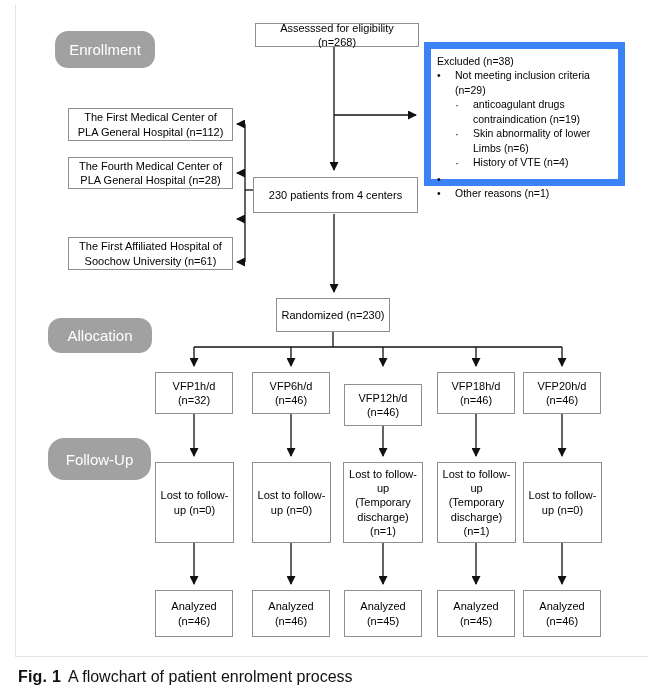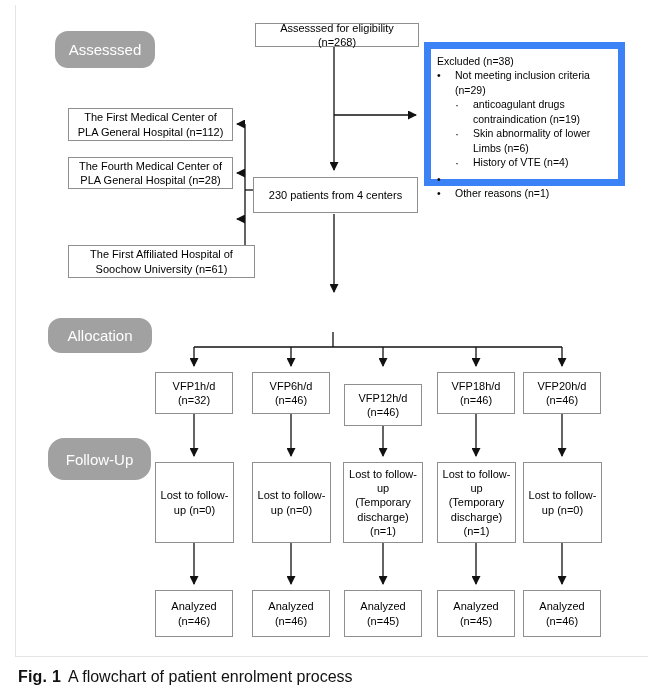--- a/index.html
+++ b/index.html
@@ -112,21 +112,21 @@
       <g>
         <line x1="194" y1="543" x2="194" y2="584" marker-end="url(#arr)"></line>
         <line x1="291" y1="543" x2="291" y2="584" marker-end="url(#arr)"></line>
         <line x1="383" y1="543" x2="383" y2="584" marker-end="url(#arr)"></line>
         <line x1="476" y1="543" x2="476" y2="584" marker-end="url(#arr)"></line>
         <line x1="562" y1="543" x2="562" y2="584" marker-end="url(#arr)"></line>
       </g>
     </g>
   </svg>
 
-  <div class="stage" style="left:55px;top:31px;width:100px;height:37px;border-radius:13px;">Assesssed</div>
+  <div class="stage" style="left:55px;top:31px;width:100px;height:37px;border-radius:13px;">Enrollment</div>
   <div class="stage" style="left:48px;top:318px;width:104px;height:35px;border-radius:13px;">Allocation</div>
   <div class="stage" style="left:48px;top:438px;width:103px;height:42px;border-radius:16px;">Follow-Up</div>
 
   <div class="box" style="left:255px;top:23px;width:164px;height:24px;">Assesssed for eligibility (n=268)</div>
 
   <div class="excluded" style="left:424px;top:42px;width:201px;height:144px;">
     <div>Excluded (n=38)</div>
     <div class="exc-row">
       <span class="exc-b1">•</span>
       <span class="exc-t1">Not meeting inclusion criteria (n=29)</span>
@@ -147,23 +147,24 @@
       <span class="exc-b1">•</span>
     </div>
     <div class="exc-row">
       <span class="exc-b1">•</span>
       <span class="exc-t1">Other reasons (n=1)</span>
     </div>
   </div>
 
   <div class="box" style="left:68px;top:108px;width:165px;height:33px;">The First Medical Center of PLA General Hospital (n=112)</div>
   <div class="box" style="left:68px;top:157px;width:165px;height:32px;">The Fourth Medical Center of PLA General Hospital (n=28)</div>
-  <div class="box" style="left:68px;top:245px;width:187px;height:33px;">The First Affiliated Hospital of Soochow University (n=61)</div>
+  <div class="box" style="left:68px;top:237px;width:165px;height:33px;">The First Affiliated Hospital of Soochow University (n=61)</div>
 
   <div class="box" style="left:253px;top:177px;width:165px;height:36px;">230 patients from 4 centers</div>
+  <div class="box" style="left:276px;top:298px;width:114px;height:34px;">Randomized (n=230)</div>
 
   <div class="box pre" style="left:155px;top:372px;width:78px;height:42px;">VFP1h/d
 (n=32)</div>
   <div class="box pre" style="left:252px;top:372px;width:78px;height:42px;">VFP6h/d
 (n=46)</div>
   <div class="box pre" style="left:344px;top:384px;width:78px;height:42px;">VFP12h/d
 (n=46)</div>
   <div class="box pre" style="left:437px;top:372px;width:78px;height:42px;">VFP18h/d
 (n=46)</div>
   <div class="box pre" style="left:523px;top:372px;width:78px;height:42px;">VFP20h/d

